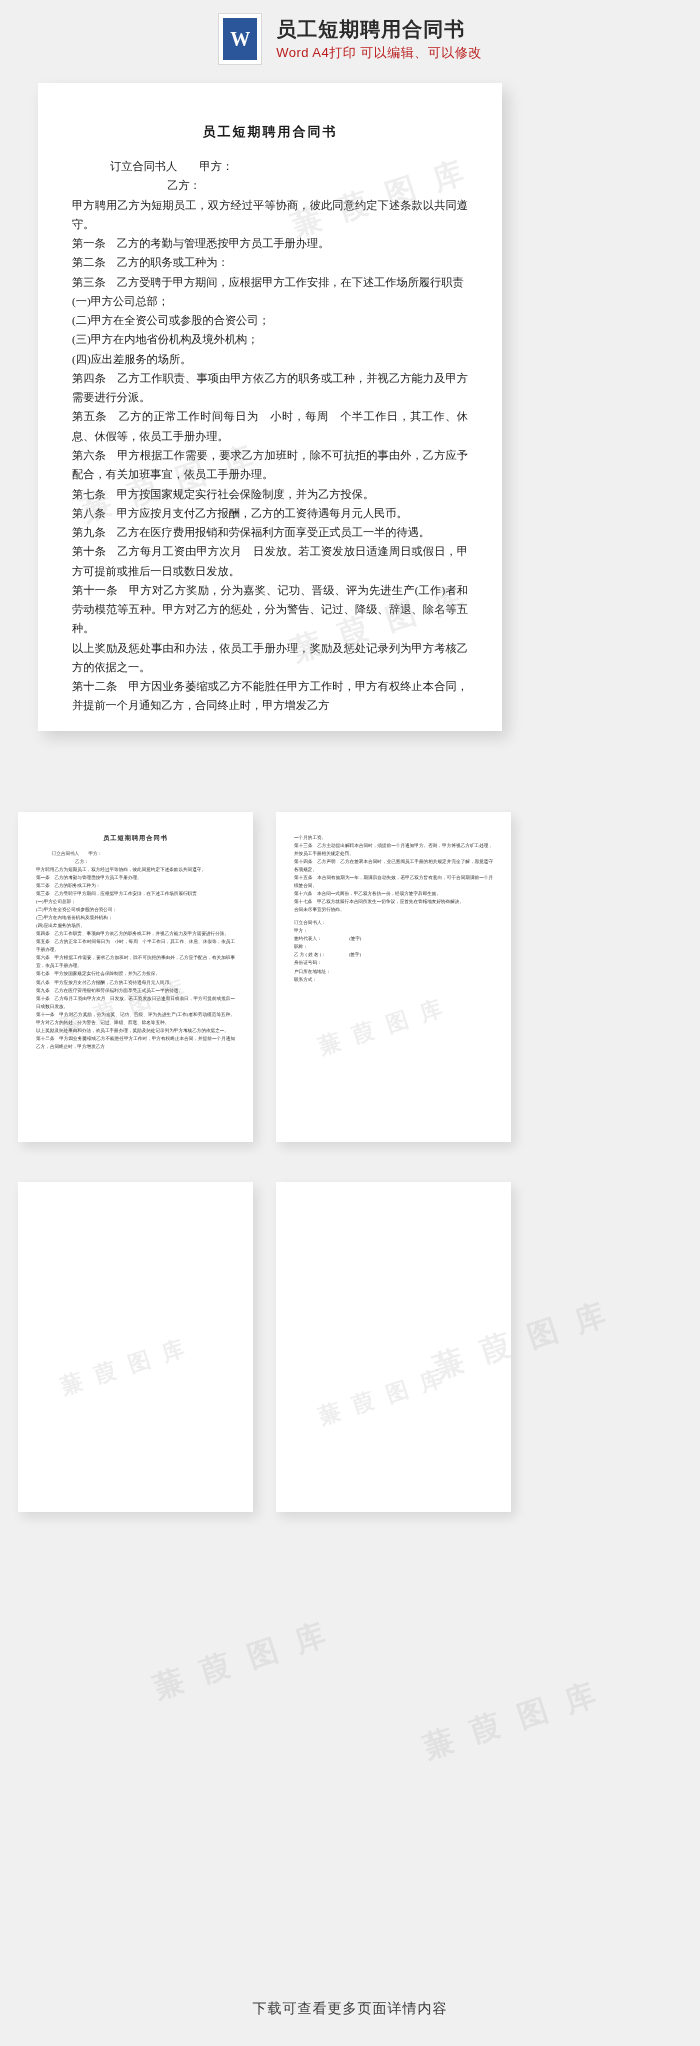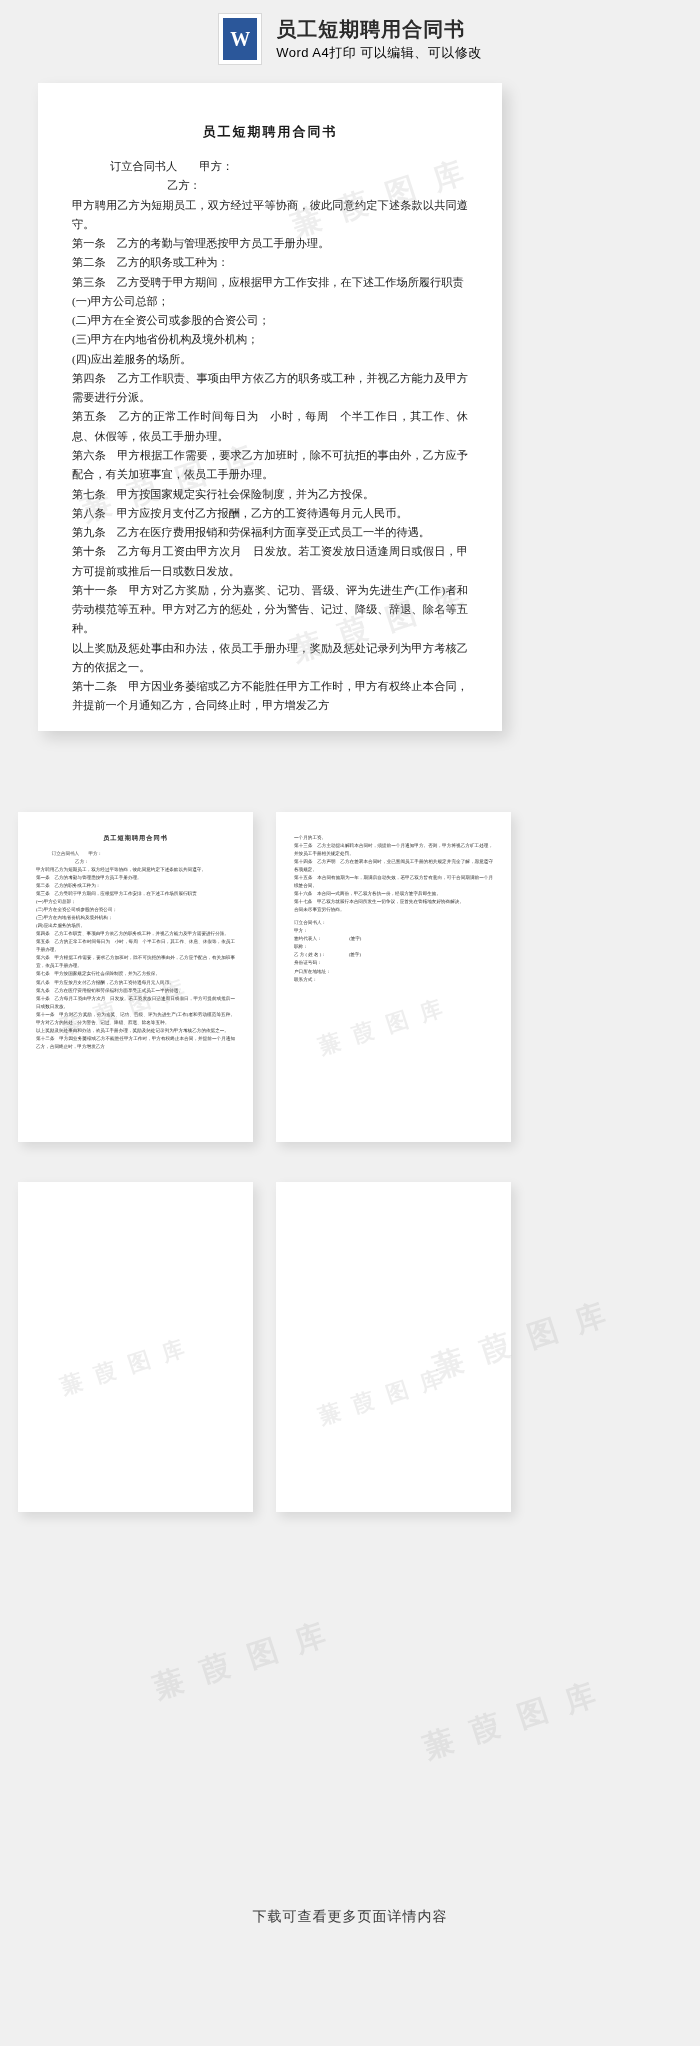--- a/index.html
+++ b/index.html
@@ -55,21 +55,21 @@
   .header-texts { display: flex; flex-direction: column; gap: 7px; }
   .header-title {
     font-size: 20px;
     font-weight: bold;
     color: #2b2b2b;
     letter-spacing: 1px;
     line-height: 1;
   }
   .header-sub {
     font-size: 13px;
-    color: #000000;
+    color: #b91c1c;
     letter-spacing: 0.5px;
     line-height: 1;
   }
 
   
   .main-page {
     position: absolute;
     left: 38px;
     top: 83px;
     width: 464px;
@@ -141,21 +141,21 @@
     text-indent: 2em;
   }
   .thumb-p.noindent { text-indent: 0; }
   .thumb-p.ind3 { text-indent: 3.4em; }
   .thumb-p.sp { margin-top: 5px; }
 
   
   .footer {
     position: absolute;
     left: 0;
-    top: 1908px;
+    top: 2000px;
     width: 700px;
     text-align: center;
     font-size: 14px;
     color: #3b3b3b;
     letter-spacing: 1px;
   }
 </style>
 </head>
 <body>
 

